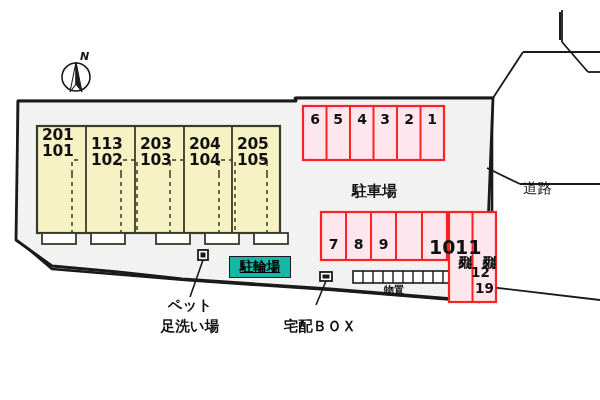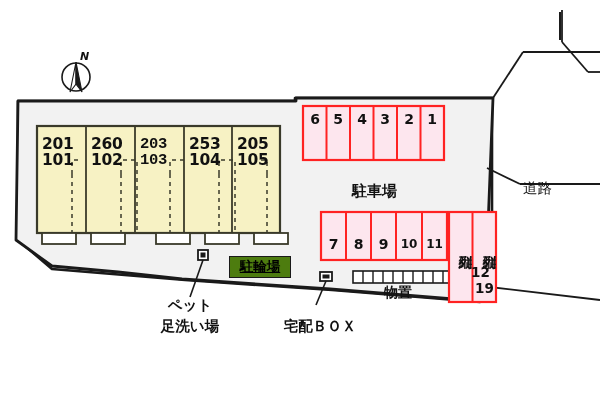--- a/index.html
+++ b/index.html
@@ -36,34 +36,35 @@
     font-weight: bold;
     letter-spacing: -0.3px;
     text-align: left;
   }
   .stall-num {
     font-size: 14px;
     font-weight: bold;
     text-align: center;
   }
   .stall-num.small {
-    font-size: 12px;
+    font-size: 19px;
+    margin-left: 33px;
   }
   .jp {
     font-weight: bold;
   }
   .lbl-parking {
     font-size: 15px;
     margin-top: 8px;
   }
   .lbl-bike {
     font-size: 13.5px;
   }
   .lbl-storage {
-    font-size: 14px;
+    font-size: 10px;
   }
   .lbl-road {
     font-size: 14.5px;
     font-weight: normal;
     margin-top: 39px;
   }
   .lbl-callout {
     font-size: 14.5px;
     text-align: center;
     font-family: Liberation Serif, serif;
@@ -75,21 +76,21 @@
     line-height: 1.0;
   }
   .compass-n {
     font-size: 11px;
     font-weight: bold;
     font-style: italic;
   }
   .bike-box {
     position: absolute;
     border: 1.6px solid #1a1a1a;
-    background: #4d7c0f;
+    background: #14b8a6;
     box-sizing: border-box;
     display: flex;
     align-items: center;
     justify-content: center;
     text-decoration: underline;
   }
 </style>
 </head>
 <body>
 
@@ -202,34 +203,34 @@
     </g>
 
     <g>
       <rect x="449" y="212" width="47" height="90" fill="#fde6ee" stroke="#ff2222" stroke-width="2.2"></rect>
       <line x1="472.5" y1="212" x2="472.5" y2="302" stroke="#ff2222" stroke-width="2"></line>
     </g>
   </svg>
 
   <div class="txt compass-n" style="left:80px; top:51px;">N</div>
 
-  <div class="txt unit-num" style="left:42px; top:136px;">
+  <div class="txt unit-num" style="left:42px; top:127px;">
     <div>201</div>
     <div>101</div>
   </div>
   <div class="txt unit-num" style="left:91px; top:136px;">
-    <div>260</div>
+    <div>113</div>
     <div>102</div>
   </div>
-  <div class="txt unit-num" style="left:140px; top:136px;font-family:Liberation Mono, monospace;">
+  <div class="txt unit-num" style="left:140px; top:136px;">
     <div>203</div>
     <div>103</div>
   </div>
   <div class="txt unit-num" style="left:189px; top:136px;">
-    <div>253</div>
+    <div>204</div>
     <div>104</div>
   </div>
   <div class="txt unit-num" style="left:237px; top:136px;">
     <div>205</div>
     <div>105</div>
   </div>
 
   <div class="txt stall-num" style="left:303px; top:112px; width:24px;">6</div>
   <div class="txt stall-num" style="left:326px; top:112px; width:24px;">5</div>
   <div class="txt stall-num" style="left:350px; top:112px; width:24px;">4</div>

